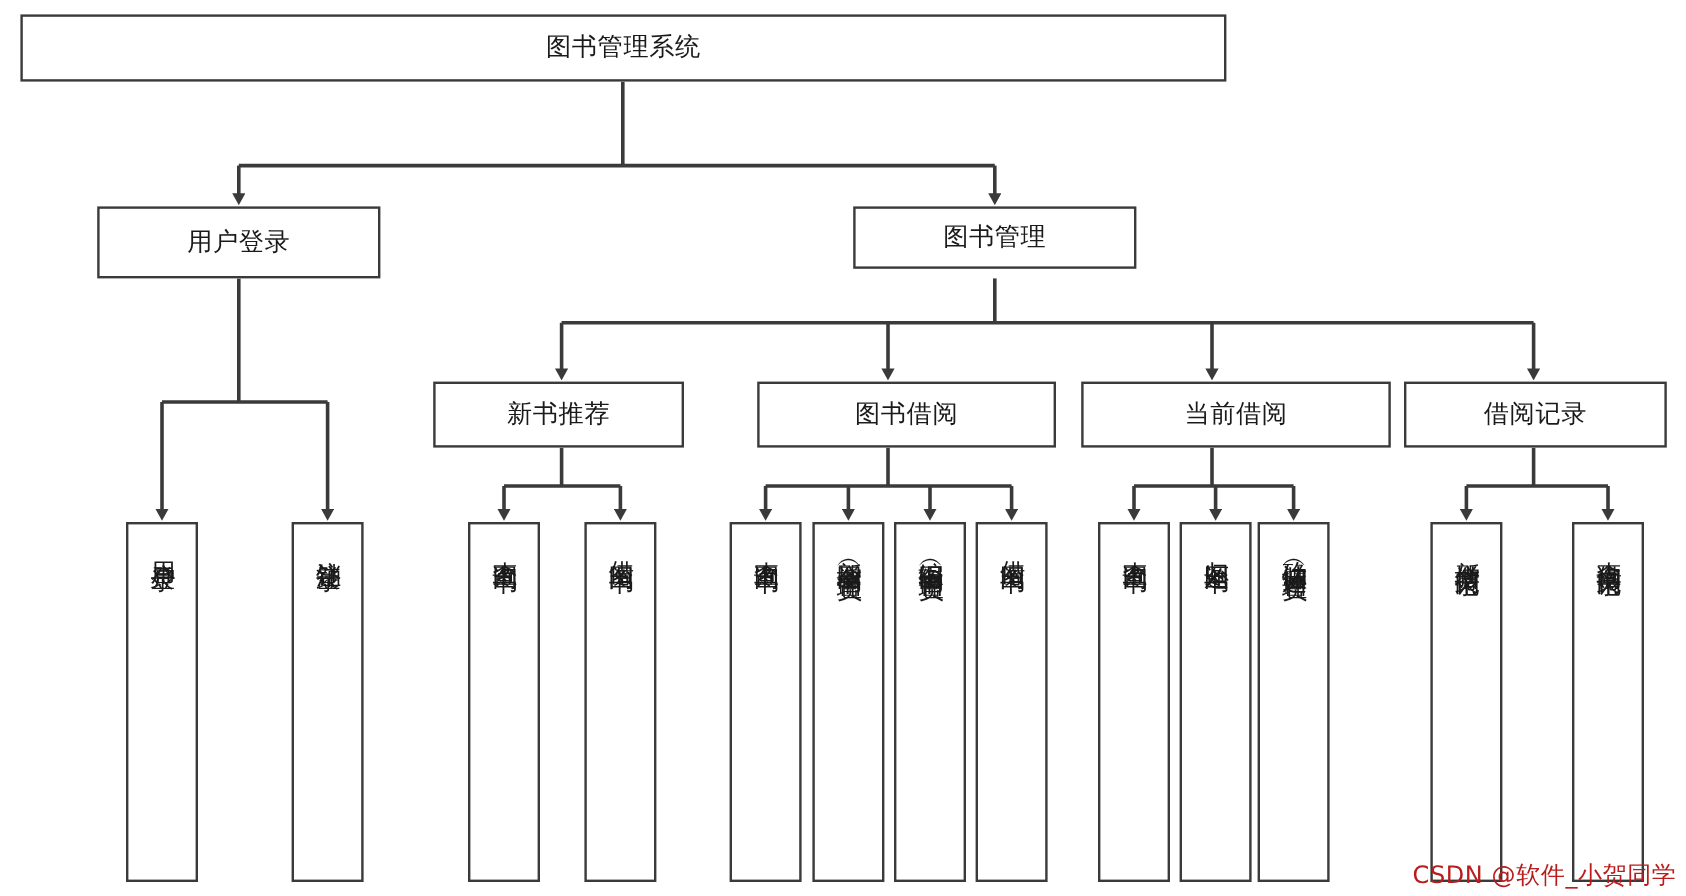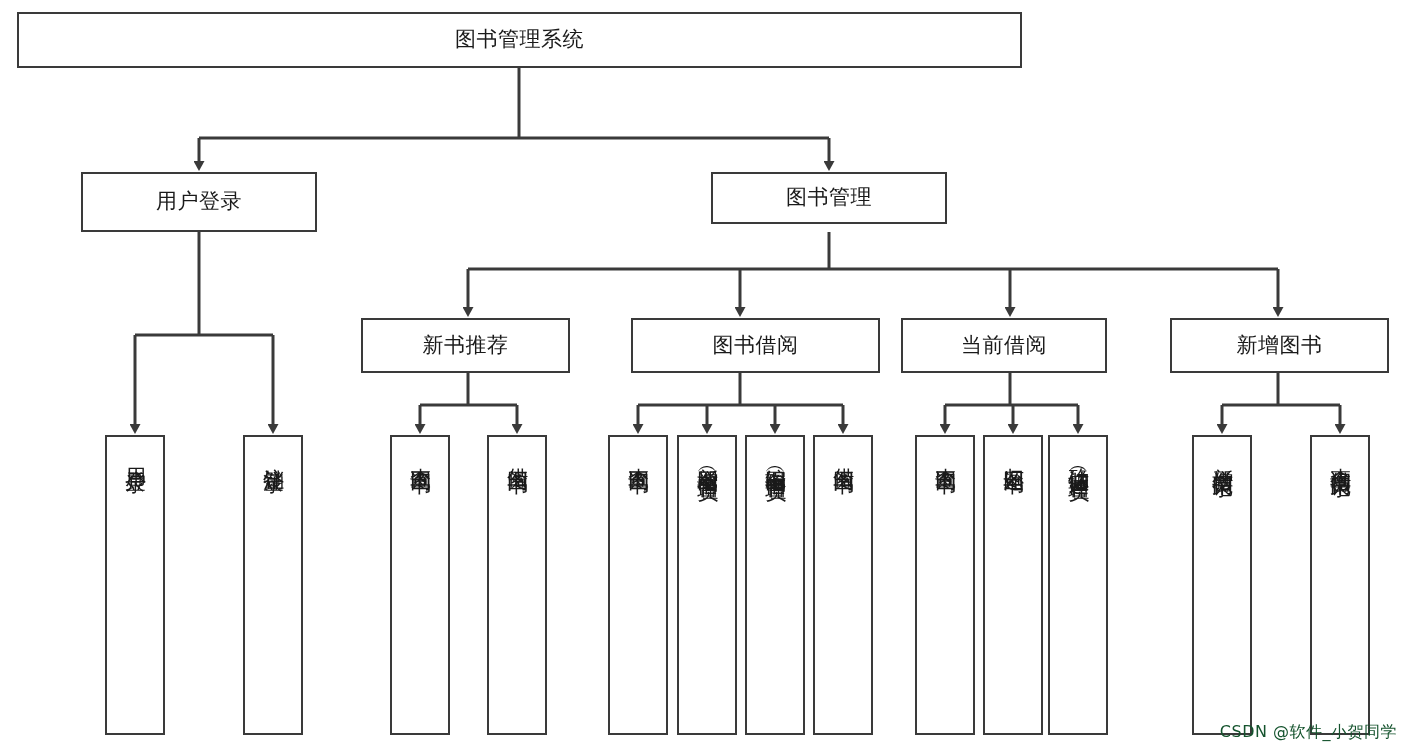--- a/index.html
+++ b/index.html
@@ -53,22 +53,22 @@
     letter-spacing: 2px;
     white-space: nowrap;
   }
   .node .label {
     display: block;
   }
   .watermark {
     position: absolute;
     right: 8px;
     bottom: 4px;
-    font-size: 16px;
-    color: #14532d;
+    font-size: 20px;
+    color: #b91c1c;
     letter-spacing: 0.5px;
     white-space: nowrap;
     pointer-events: none;
   }
 </style>
 </head>
 <body>
 
 <div id="diagram-root">
 
@@ -144,25 +144,25 @@
   <div class="node horizontal" style="left:711px; top:172px; width:236px; height:52px;">
     <span class="label">图书管理</span>
   </div>
 
   <div class="node horizontal" style="left:361px; top:318px; width:209px; height:55px;">
     <span class="label">新书推荐</span>
   </div>
   <div class="node horizontal" style="left:631px; top:318px; width:249px; height:55px;">
     <span class="label">图书借阅</span>
   </div>
-  <div class="node horizontal" style="left:901px; top:318px; width:206px; height:55px;">
+  <div class="node horizontal" style="left:901px; top:318px; width:258px; height:55px;">
     <span class="label">当前借阅</span>
   </div>
   <div class="node horizontal" style="left:1170px; top:318px; width:219px; height:55px;">
-    <span class="label">新增图书</span>
+    <span class="label">借阅记录</span>
   </div>
 
   <div class="node vertical" style="left:105px; top:435px; width:60px; height:300px;">
     <span class="label">用户登录</span>
   </div>
   <div class="node vertical" style="left:243px; top:435px; width:60px; height:300px;">
     <span class="label">注销登录</span>
   </div>
 
   <div class="node vertical" style="left:390px; top:435px; width:60px; height:300px;">

